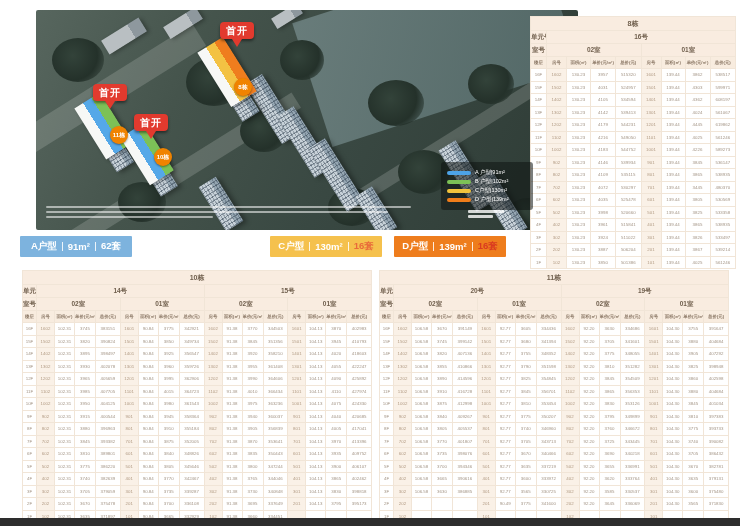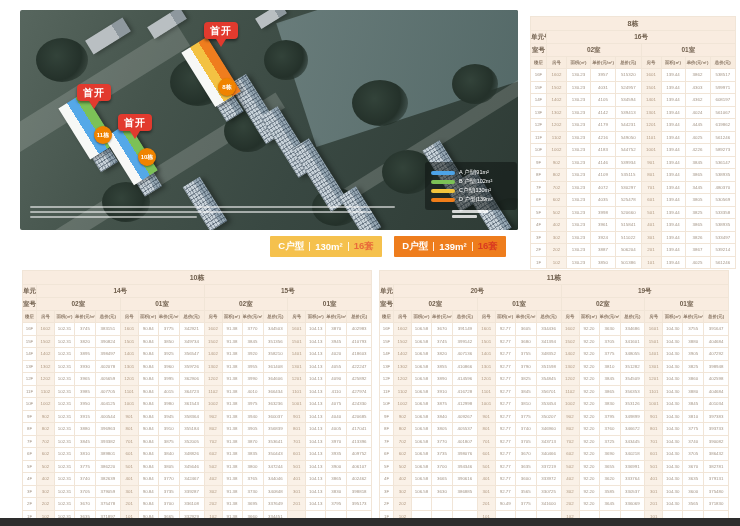--- a/index.html
+++ b/index.html
@@ -1,22 +1,22 @@
 <!DOCTYPE html>
 <html><head>
 <meta charset="utf-8">
 <style>
   html,body{margin:0;padding:0;background:#ffffff;}
   .page{position:relative;width:740px;height:526px;background:#ffffff;overflow:hidden;
         font-family:"Liberation Sans","DejaVu Sans",sans-serif;}
   .abs{position:absolute;}
 
   
-  .hero{left:20px;top:10px;width:498px;height:220px;overflow:hidden;border-radius:2px;
-        background:linear-gradient(115deg,#57665e 0%,#45544c 28%,#394842 58%,#2e3b35 100%);}
+  .hero{left:36px;top:10px;width:498px;height:220px;overflow:hidden;border-radius:2px;
+        background:linear-gradient(115deg,#57665e 0%,#45544c 28%,#394842 58%,#2e3b35 100%);padding-left:44px;}
   .water{left:270px;top:-30px;width:260px;height:130px;background:linear-gradient(120deg,#6d8180,#566c6b);
          transform:rotate(-18deg);opacity:.9;}
   .road{background:rgba(205,210,205,.22);}
   .tree{border-radius:50%;background:radial-gradient(circle at 40% 40%,#33433a 0%,#24312a 60%,rgba(36,49,42,0) 100%);}
   .tower{background:
       repeating-linear-gradient(0deg, rgba(38,54,70,.45) 0 1px, rgba(0,0,0,0) 1px 4px),
       repeating-linear-gradient(90deg, rgba(38,54,70,.30) 0 1px, rgba(0,0,0,0) 1px 3px),
       linear-gradient(90deg,#c7d1d8 0 64%,#94a5b1 64% 100%);
       box-shadow:3px 3px 5px rgba(0,0,0,.35);}
   .flatbldg{background:linear-gradient(90deg,#b9bfc2 0 70%,#8e989e 70% 100%);box-shadow:2px 2px 4px rgba(0,0,0,.3);}
@@ -145,20 +145,27 @@
       <div class="disc-line" style="width:96%;margin-bottom:3px;"></div>
       <div class="disc-line" style="width:90%;margin-bottom:3px;"></div>
       <div class="disc-line" style="width:44%;"></div>
     </div>
     <div class="abs" style="left:432px;top:200px;width:36px;">
       <div class="hero-logo-line" style="width:100%;margin-bottom:2px;"></div>
       <div class="hero-logo-line" style="width:70%;"></div>
     </div>
   </div>
 
+  <div class="abs banner" style="left: 20px; width: 112px; background: rgb(125, 179, 222);">
+    <span>A户型</span>
+      <span class="sep"></span>
+    <span>91m²</span>
+      <span class="sep"></span>
+    <span class="count" style="color: rgb(255, 255, 255);">62套</span>
+  </div>
   <div class="abs banner" style="left: 270px; width: 112px; background: rgb(245, 193, 77);">
     <span>C户型</span>
       <span class="sep"></span>
     <span>130m²</span>
       <span class="sep"></span>
     <span class="count" style="color: rgb(232, 106, 58);">16套</span>
   </div>
   <div class="abs banner" style="left: 394px; width: 112px; background: rgb(238, 125, 29);">
     <span>D户型</span>
       <span class="sep"></span>

